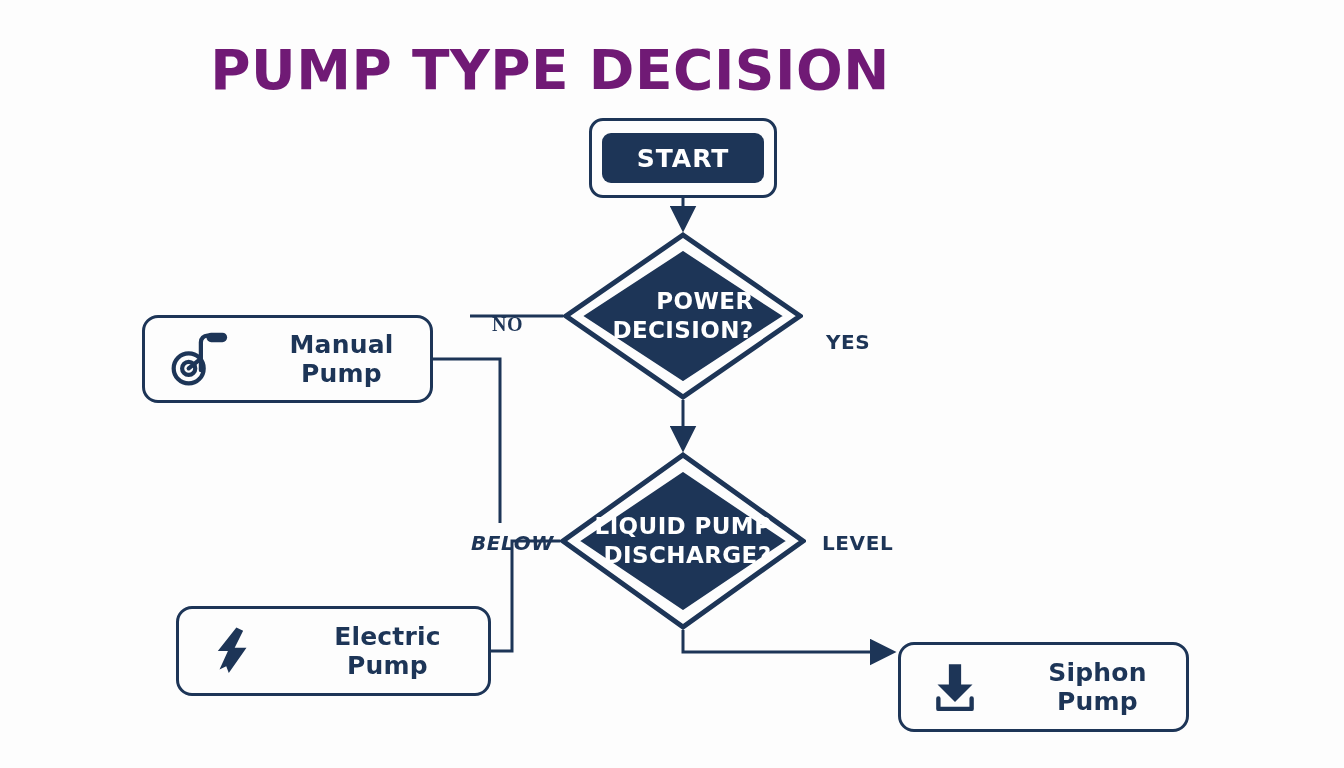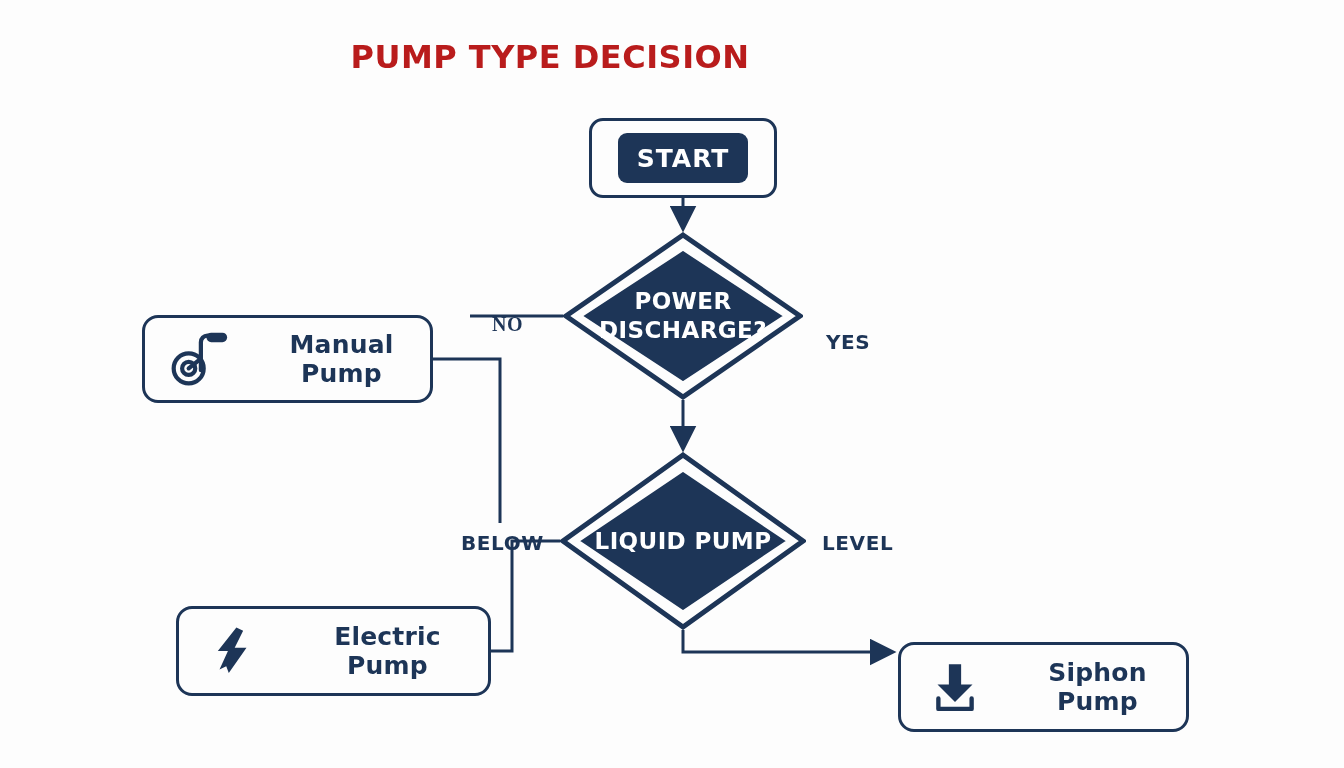--- a/index.html
+++ b/index.html
@@ -23,44 +23,44 @@
     pointer-events: none;
   }
 
   
   #page-title {
     position: absolute;
     left: 0;
     top: 38px;
     width: 1100px;
     text-align: center;
-    font-size: 32px;
+    font-size: 55px;
     font-weight: bold;
     letter-spacing: 0.5px;
-    color: #b91c1c;
+    color: #701a75;
     font-family: "DejaVu Sans", sans-serif;
   }
 
   
   #start-node {
     position: absolute;
     left: 589px;
     top: 118px;
     width: 188px;
     height: 80px;
     background: #fdfdfd;
     border: 3px solid #1d3557;
     border-radius: 14px;
     box-sizing: border-box;
     display: flex;
     align-items: center;
     justify-content: center;
   }
   #start-inner {
-    width: 130px;
+    width: 162px;
     height: 50px;
     background: #1d3557;
     border-radius: 9px;
     display: flex;
     align-items: center;
     justify-content: center;
     color: #ffffff;
     font-size: 25px;
     font-weight: bold;
     letter-spacing: 1px;
@@ -79,21 +79,21 @@
   }
   .diamond-label {
     position: absolute;
     left: -30px;
     top: 0;
     width: calc(100% + 60px);
     height: 100%;
     display: flex;
     align-items: center;
     justify-content: center;
-    text-align: center;
+    text-align: right;
     color: #ffffff;
     font-size: 23px;
     font-weight: bold;
     line-height: 1.25;
     letter-spacing: 0.4px;
     font-family: "DejaVu Sans", sans-serif;
     pointer-events: none;
   }
   #diamond-power { left: 563px; top: 232px; width: 240px; height: 168px; }
   #diamond-level { left: 560px; top: 452px; width: 246px; height: 178px; }
@@ -137,21 +137,21 @@
     position: absolute;
     color: #1d3557;
     font-size: 20px;
     font-weight: bold;
     letter-spacing: 0.6px;
     white-space: nowrap;
     font-family: "DejaVu Sans", sans-serif;
   }
   #label-no     { left: 492px; top: 313px; font-family: Liberation Serif, serif; }
   #label-yes    { left: 826px; top: 330px; }
-  #label-below  { left: 461px; top: 531px; }
+  #label-below  { left: 471px; top: 531px; font-style: italic; }
   #label-above  { left: 822px; top: 531px; }
 </style>
 </head>
 <body>
 
 <div id="canvas">
 
   <div id="page-title">PUMP TYPE DECISION</div>
 
   <svg id="wires" viewBox="0 0 1344 768" width="1344" height="768" xmlns="http://www.w3.org/2000/svg">
@@ -179,33 +179,34 @@
   </div>
 
   <div id="diamond-power" class="diamond-wrap">
     <svg class="diamond-shape" viewBox="0 0 240 168" preserveAspectRatio="none" xmlns="http://www.w3.org/2000/svg">
       <polygon points="120,3 237,84 120,165 3,84" fill="none" stroke="#1d3557" stroke-width="5"></polygon>
       <polygon points="120,16 224,84 120,152 16,84" fill="#1d3557" stroke="#fdfdfd" stroke-width="5"></polygon>
     </svg>
     <div class="diamond-label">
       <div>
         <div>POWER</div>
-        <div>DISCHARGE?</div>
+        <div>DECISION?</div>
       </div>
     </div>
   </div>
 
   <div id="diamond-level" class="diamond-wrap">
     <svg class="diamond-shape" viewBox="0 0 246 178" preserveAspectRatio="none" xmlns="http://www.w3.org/2000/svg">
       <polygon points="123,3 243,89 123,175 3,89" fill="none" stroke="#1d3557" stroke-width="5"></polygon>
       <polygon points="123,17 230,89 123,161 16,89" fill="#1d3557" stroke="#fdfdfd" stroke-width="5"></polygon>
     </svg>
     <div class="diamond-label">
       <div>
         <div>LIQUID PUMP</div>
+        <div>DISCHARGE?</div>
       </div>
     </div>
   </div>
 
   <div id="box-manual" class="outcome-box">
     <div class="outcome-icon">
       <svg viewBox="0 0 64 64" width="60" height="60" xmlns="http://www.w3.org/2000/svg">
         <circle cx="21" cy="42" r="16" fill="none" stroke="#1d3557" stroke-width="4.5"></circle>
         <circle cx="21" cy="42" r="7" fill="none" stroke="#1d3557" stroke-width="4.5"></circle>
         <path d="M21,42 L31,34" stroke="#1d3557" stroke-width="4.5" stroke-linecap="round" fill="none"></path>

